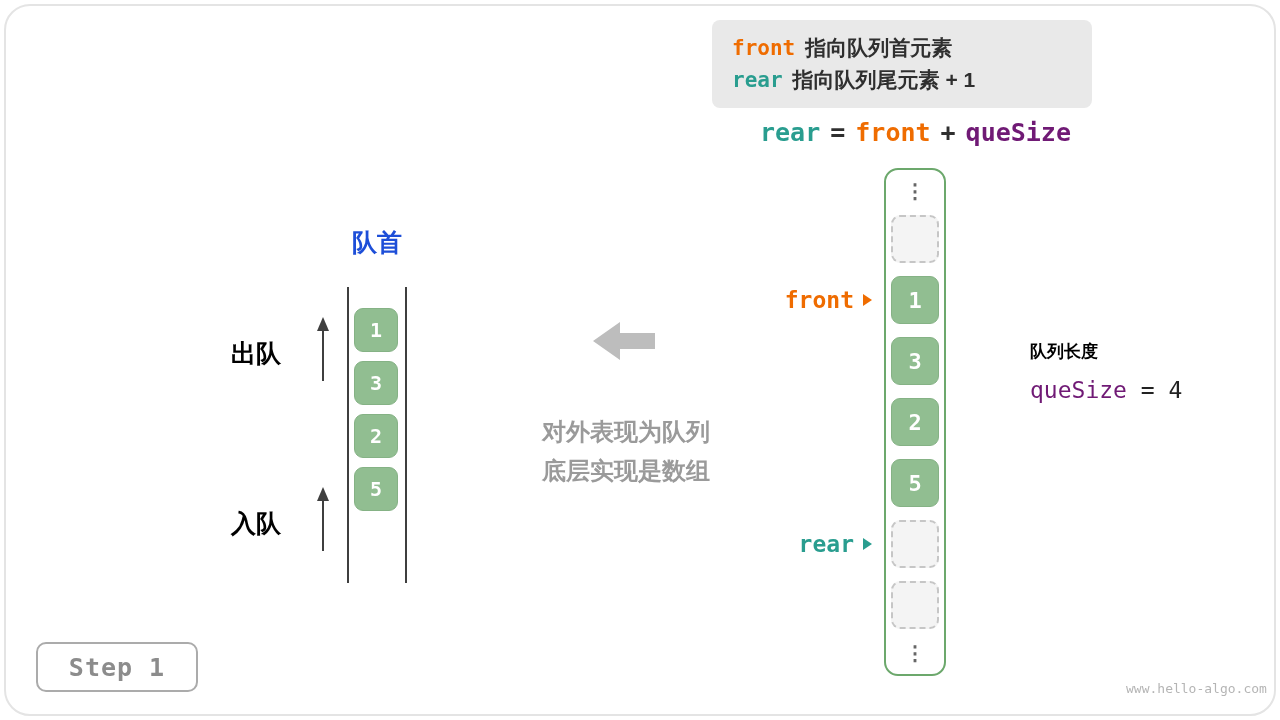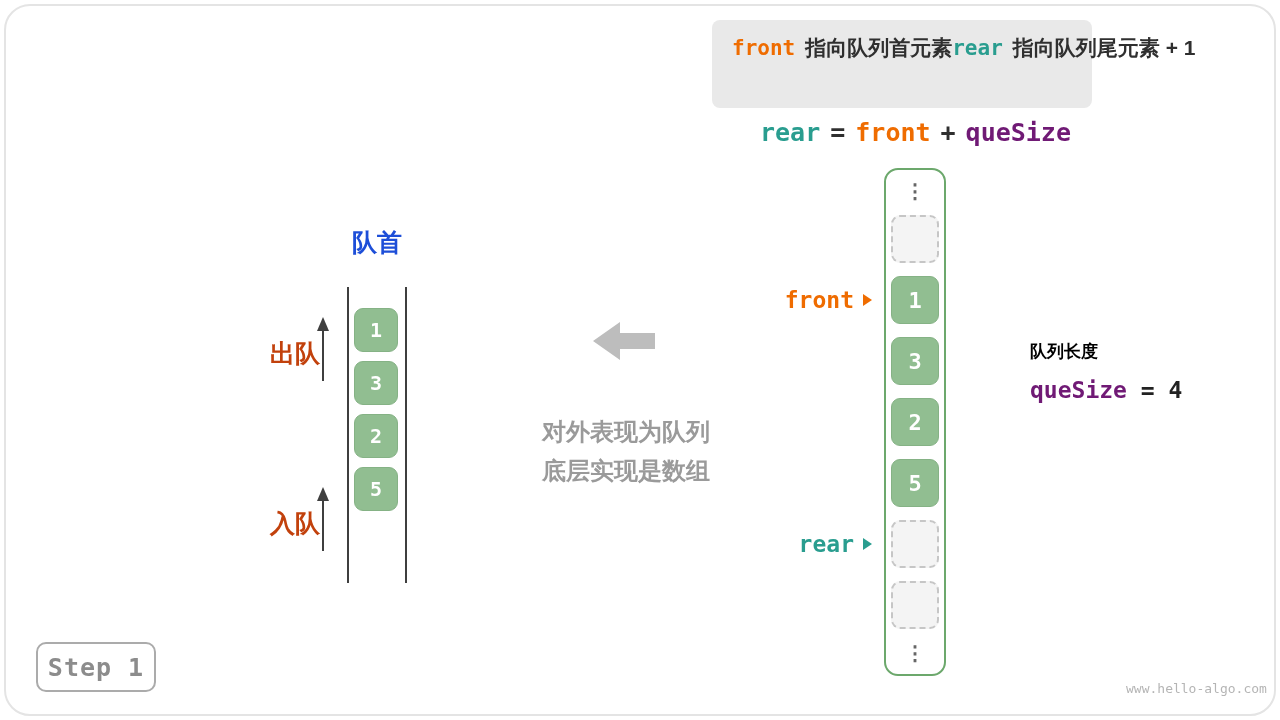--- a/index.html
+++ b/index.html
@@ -28,21 +28,21 @@
   
   .legend {
     position: absolute;
     left: 712px; top: 20px;
     width: 380px; height: 88px;
     background: #e9e9e9;
     border-radius: 8px;
     padding: 13px 20px;
     box-sizing: border-box;
     display: flex;
-    flex-direction: row;
+    flex-direction: column;
     justify-content: space-between;
   }
   .legend-row {
     font-size: 21px;
     color: #2f2f2f;
     font-weight: 600;
     line-height: 29px;
     white-space: nowrap;
   }
   .kw { font-family: "DejaVu Sans Mono", monospace; font-weight: bold; margin-right: 10px; }
@@ -134,21 +134,21 @@
     position: absolute;
     left: 1030px; top: 340px;
     font-size: 17px;
     font-weight: 600;
     color: #000000;
   }
   .len-value {
     position: absolute;
     left: 1030px; top: 377px;
     font-size: 23px;
-    font-weight: bold;
+    font-weight: normal;
     color: #222222;
     white-space: nowrap;
   }
 
   
   .rail {
     position: absolute;
     width: 2px; height: 296px;
     top: 287px;
     background: #3f3f3f;
@@ -182,26 +182,26 @@
     width: 120px;
     text-align: center;
     font-size: 25px;
     font-weight: bold;
     color: #1d4ed8;
   }
   .q-head { top: 226px; }
   .q-tail { top: 610px; }
   .op-label {
     position: absolute;
-    left: 244px;
+    left: 231px;
     width: 76px;
-    text-align: right;
+    text-align: left;
     font-size: 25px;
     font-weight: bold;
-    color: #c2410c;
+    color: #000000;
   }
   .op-dequeue { top: 337px; }
   .op-enqueue { top: 507px; }
   .op-arrow {
     position: absolute;
     left: 315px;
     width: 16px; height: 66px;
   }
   .arrow-dequeue { top: 317px; }
   .arrow-enqueue { top: 487px; }
@@ -220,21 +220,21 @@
     font-size: 24px;
     font-weight: bold;
     color: #9a9a9a;
     line-height: 39px;
   }
 
   
   .step-badge {
     position: absolute;
     left: 36px; top: 642px;
-    width: 120px; height: 50px;
+    width: 162px; height: 50px;
     border: 2px solid #ababab;
     border-radius: 10px;
     background: #ffffff;
     box-sizing: border-box;
     display: flex;
     align-items: center;
     justify-content: center;
     font-family: "DejaVu Sans Mono", monospace;
     font-weight: bold;
     font-size: 25px;

